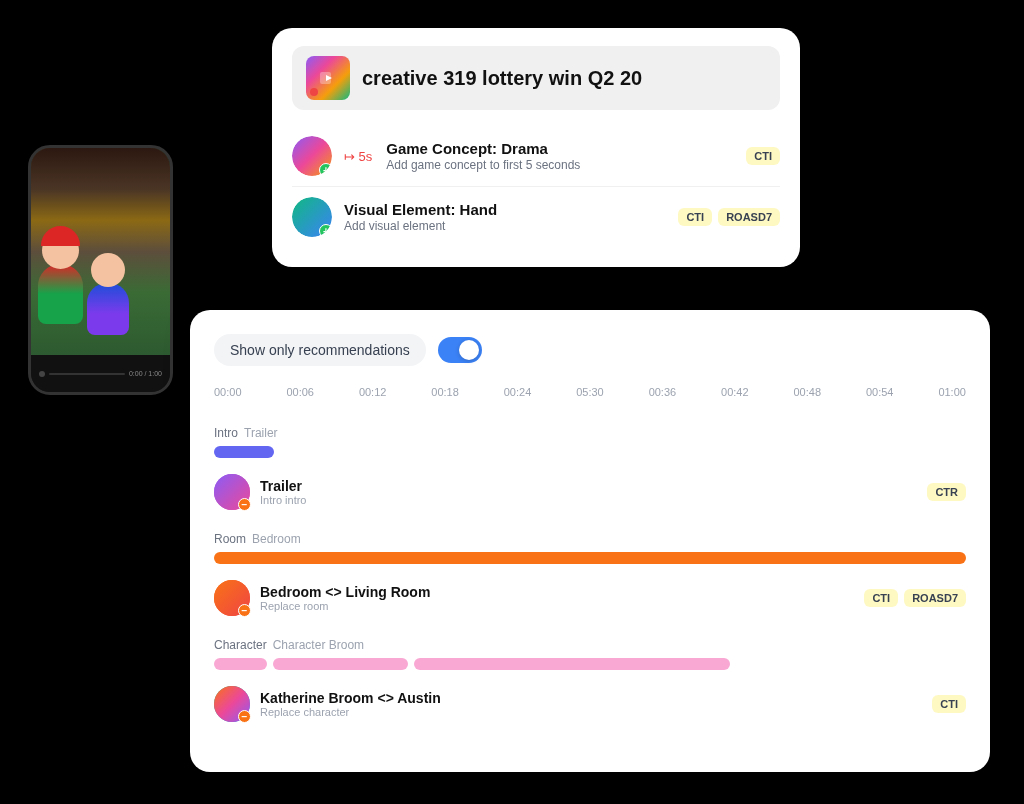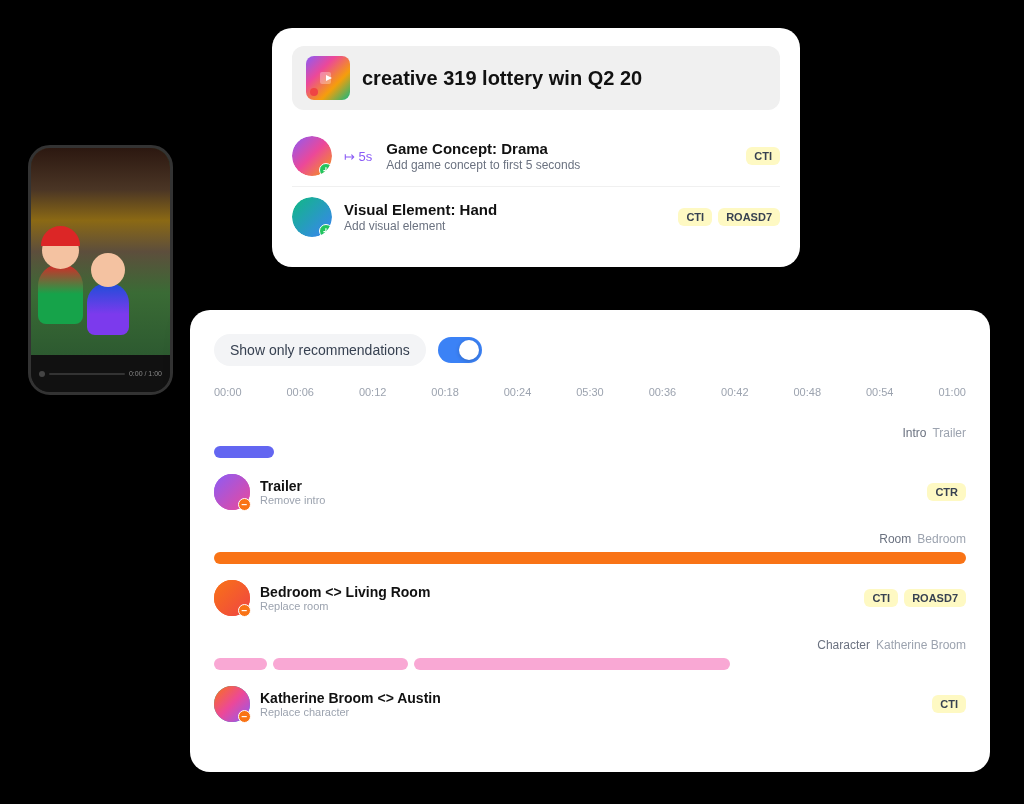--- a/index.html
+++ b/index.html
@@ -85,21 +85,21 @@
       border-radius: 50%;
       display: flex;
       align-items: center;
       justify-content: center;
       font-size: 10px;
       color: #fff;
       font-weight: bold;
       border: 1.5px solid #fff;
     }
     .rec-arrow {
-      color: #8b5cf6;
+      color: #ef4444;
       font-size: 13px;
       flex-shrink: 0;
       margin-right: 2px;
     }
     .rec-info { flex: 1; }
     .rec-title {
       font-size: 15px;
       font-weight: 600;
       color: #111;
     }
@@ -228,21 +228,20 @@
 
     
     .section { margin-bottom: 14px; }
     .section-label {
       font-size: 12px;
       color: #9ca3af;
       margin-bottom: 6px;
       display: flex;
       gap: 6px;
       align-items: center;
-      justify-content: flex-end;
     }
     .section-label-main {
       color: #6b7280;
       font-weight: 500;
     }
     .section-label-sub {
       color: #9ca3af;
     }
     .track-bar-container {
       width: 100%;
@@ -411,21 +410,21 @@
     <div class="track-bar-container">
       <div class="track-bar" style="background:#6366f1;left:0;width:8%;"></div>
     </div>
     <div class="rec-item-row">
       <div class="rec-item-avatar avatar-bg-purple" style="position:relative;">
         <div style="width:36px;height:36px;border-radius:50%;background:linear-gradient(135deg,#8b5cf6,#ec4899);"></div>
         <div class="avatar-minus" style="background:#f97316;">−</div>
       </div>
       <div class="rec-item-info">
         <div class="rec-item-title">Trailer</div>
-        <div class="rec-item-sub">Remove intro</div>
+        <div class="rec-item-sub">Intro intro</div>
       </div>
       <div class="rec-item-badges">
         <span class="badge">CTR</span>
       </div>
     </div>
   </div>
 
   <div class="section">
     <div class="section-label">
       <span class="section-label-main">Room</span>
@@ -446,21 +445,21 @@
       <div class="rec-item-badges">
         <span class="badge">CTI</span>
         <span class="badge">ROASD7</span>
       </div>
     </div>
   </div>
 
   <div class="section">
     <div class="section-label">
       <span class="section-label-main">Character</span>
-      <span class="section-label-sub">Katherine Broom</span>
+      <span class="section-label-sub">Character Broom</span>
     </div>
     <div class="track-bar-container" style="display:flex;gap:6px;align-items:center;height:12px;padding:0;">
       <div class="track-bar" style="position:relative;background:#f9a8d4;width:7%;height:12px;border-radius:6px;"></div>
       <div class="track-bar" style="position:relative;background:#f9a8d4;width:18%;height:12px;border-radius:6px;"></div>
       <div class="track-bar" style="position:relative;background:#f9a8d4;width:42%;height:12px;border-radius:6px;"></div>
     </div>
     <div class="rec-item-row">
       <div class="rec-item-avatar avatar-bg-green" style="position:relative;">
         <div style="width:36px;height:36px;border-radius:50%;background:linear-gradient(135deg,#f97316,#ec4899,#8b5cf6);"></div>
         <div class="avatar-minus" style="background:#f97316;">−</div>

